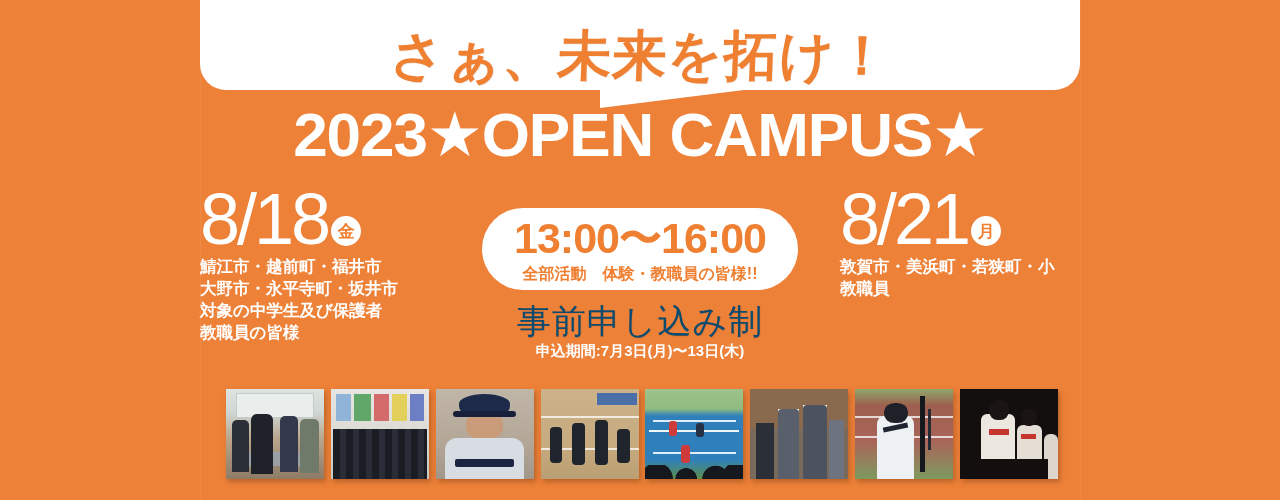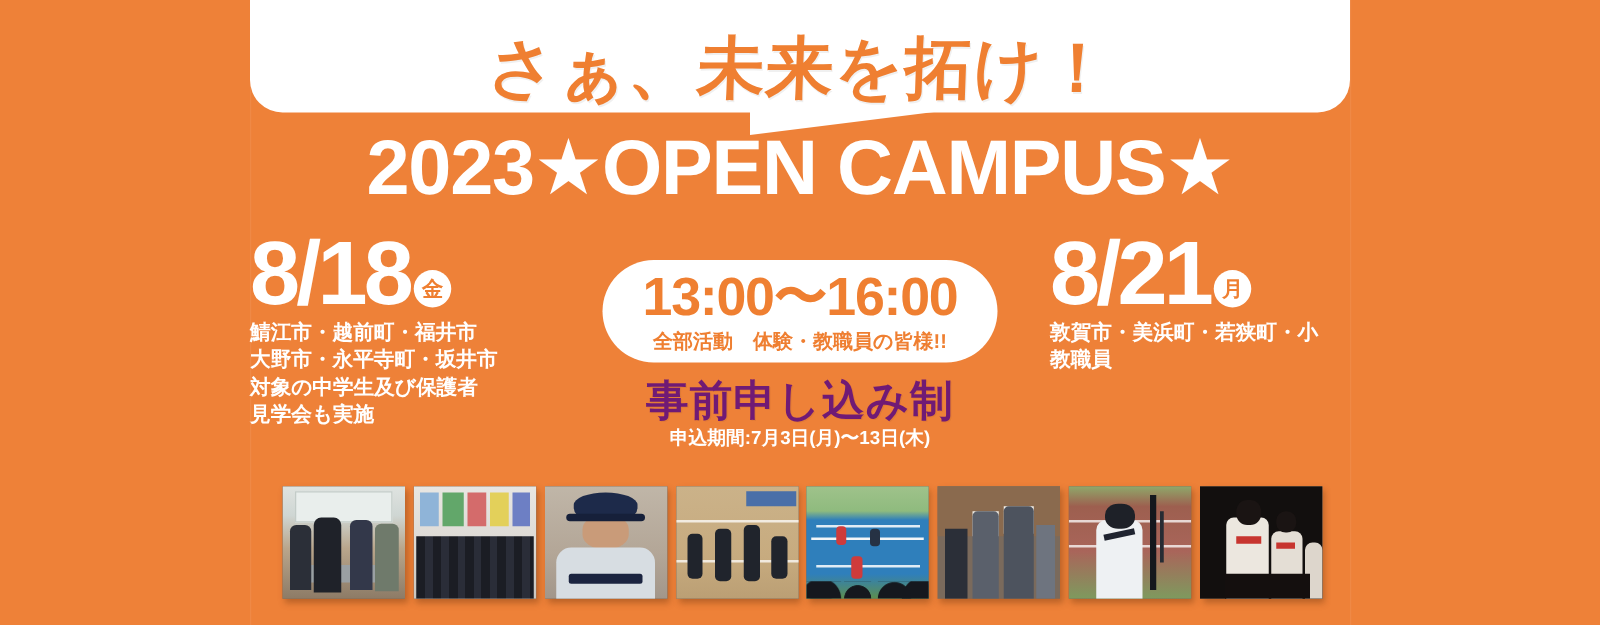--- a/index.html
+++ b/index.html
@@ -81,21 +81,21 @@
   .col.center{width:340px;text-align:center;}
 
   .date-line{
     display:flex;align-items:flex-end;
     line-height:.92;
     white-space:nowrap;
   }
   .date-num{
     color:#ffffff;
     font-size:72px;
-    font-weight:bold;
+    font-weight:normal;
     letter-spacing:-3px;
     font-family:"Liberation Sans","DejaVu Sans",sans-serif;
   }
   .day-badge{
     display:inline-flex;
     align-items:center;justify-content:center;
     width:30px;height:30px;
     margin-left:3px;margin-bottom:6px;
     border-radius:50%;
     background:#ffffff;
@@ -137,23 +137,23 @@
   .pill-sub{
     margin-top:6px;
     color:#ef7f31;
     font-size:16px;
     font-weight:bold;
     line-height:1;
     white-space:nowrap;
   }
   .apply{
     margin-top:14px;
-    color:#701a75;
+    color:#0c4a6e;
     font-size:34px;
-    font-weight:bold;
+    font-weight:normal;
     line-height:1;
     letter-spacing:1px;
     white-space:nowrap;
     text-shadow:1px 1px 0 rgba(0,0,0,.05);
   }
   .apply-period{
     margin-top:5px;
     color:#ffffff;
     font-size:15px;
     font-weight:bold;
@@ -287,21 +287,21 @@
 
     <div class="col left">
       <div class="date-line">
         <span class="date-num">8/18</span>
         <span class="day-badge">金</span>
       </div>
       <div class="region-list">
         <div>鯖江市・越前町・福井市</div>
         <div>大野市・永平寺町・坂井市</div>
         <div>対象の中学生及び保護者</div>
-        <div>見学会も実施</div>
+        <div>教職員の皆様</div>
       </div>
     </div>
 
     <div class="col center">
       <div class="pill">
         <div class="pill-time">13:00〜16:00</div>
         <div class="pill-sub">全部活動　体験・教職員の皆様!!</div>
       </div>
       <div class="apply">事前申し込み制</div>
       <div class="apply-period">申込期間:7月3日(月)〜13日(木)</div>

